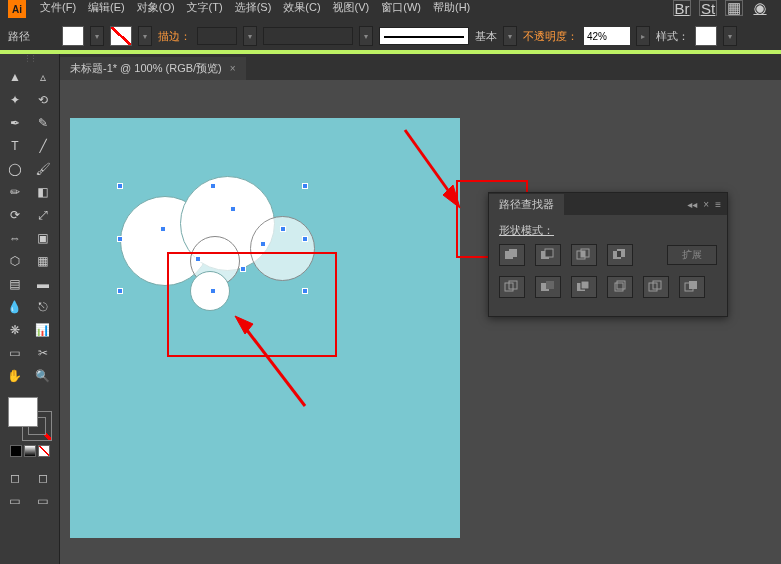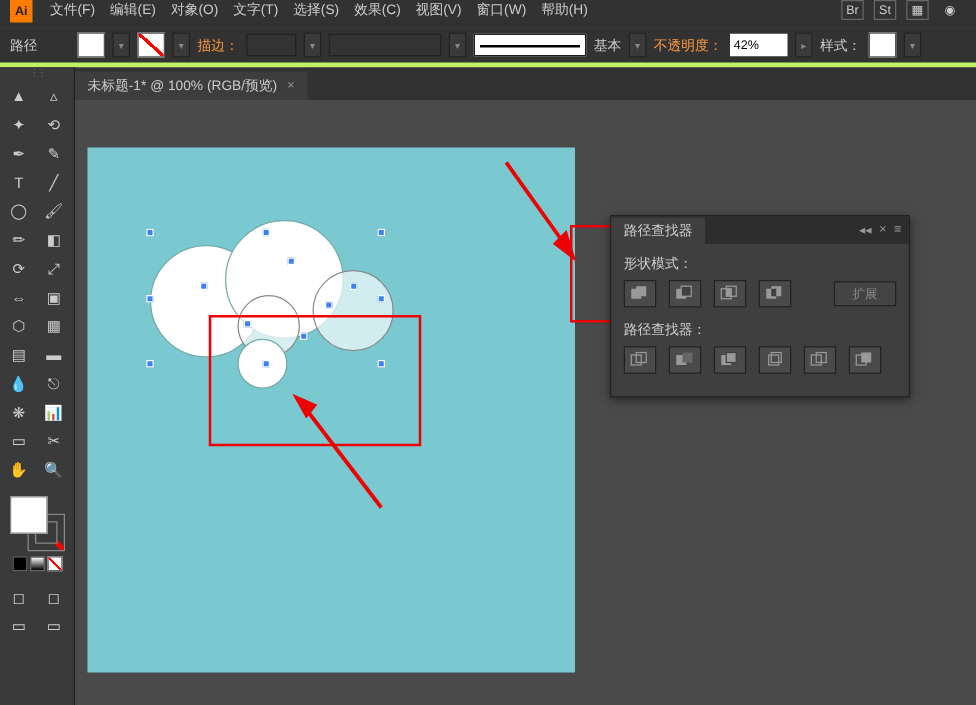--- a/index.html
+++ b/index.html
@@ -3,21 +3,21 @@
 <meta charset="utf-8">
 <style>
 * { margin: 0; padding: 0; box-sizing: border-box; font-family: "Microsoft YaHei", sans-serif; }
 body { background: #4a4a4a; width: 781px; height: 564px; overflow: hidden; position: relative; }
 
 
 .menubar { background: #323232; height: 22px; display: flex; padding-left: 8px; color: #ccc; font-size: 11px; }
 .menubar .logo { width: 18px; height: 18px; background: #ff7b00; margin-right: 8px; display: flex; align-items: center; justify-content: center; font-weight: bold; font-size: 10px; color: #1a1a1a; }
 .menubar .menu-item { padding: 0 6px; cursor: pointer; }
 .menubar .right-icons { margin-left: auto; display:flex; gap:8px; padding-right:12px; }
-.menubar .right-icons span { width:18px; height:16px; border:1px solid #666; display:inline-flex; align-items:center; justify-content:center; font-size:10px; }
+.menubar .right-icons span { width:18px; height:16px; border:1px solid #666; display:inline-flex; align-items:center; justify-content:center; font-size:15px;text-decoration:underline; }
 
 
 .controlbar { background: #323232; height: 32px; display: flex; align-items: center; padding: 0 8px; color: #ccc; font-size: 11px; border-bottom: 4px solid #bef264; gap: 6px; }
 .controlbar .lbl { color: #ccc; font-size:11px; }
 .swatch { width: 22px; height: 20px; border: 1px solid #555; display:inline-block; }
 .swatch.white { background: #fff; }
 .swatch.none { background: #fff; position:relative; }
 .swatch.none::after { content:""; position:absolute; left:0; top:0; right:0; bottom:0; background: linear-gradient(to top right, transparent 45%, red 45%, red 55%, transparent 55%); }
 .dropdown-s { width: 14px; height: 20px; background:#3a3a3a; border:1px solid #222; display:inline-flex; align-items:center; justify-content:center; color:#888; font-size:8px; }
 .stroke-w { width: 40px; height: 18px; background:#333; border:1px solid #222; }
@@ -57,26 +57,26 @@
 .c3 { width:65px; height:65px; left:130px; top:30px; opacity:0.95; border:1px solid #888; background:rgba(255,255,255,0.7);}
 .c4 { width:50px; height:50px; left:70px; top:50px; background:rgba(255,255,255,0.7); border:1px solid #888;}
 .c5 { width:40px; height:40px; left:70px; top:85px; }
 .anchor { position:absolute; width:6px; height:6px; background:#3b82f6; border:1px solid #fff; }
 
 
 .anno-rect { position:absolute; border:2px solid #e00; background:transparent; }
 .anno-arrow { position:absolute; stroke:#e00; fill:none; }
 
 
-.panel { position:absolute; left:488px; top:172px; width:240px; background:#3f3f3f; border:1px solid #222; box-shadow:0 2px 8px rgba(0,0,0,0.5); }
+.panel { position:absolute; left:488px; top:192px; width:240px; background:#3f3f3f; border:1px solid #222; box-shadow:0 2px 8px rgba(0,0,0,0.5); }
 .panel-tabbar { height:22px; background:#2d2d2d; display:flex; align-items:center; }
 .panel-tab { background:#3f3f3f; color:#ccc; font-size:11px; padding:3px 10px; }
 .panel-ctrl { margin-left:auto; display:flex; gap:6px; padding-right:6px; color:#999; font-size:10px; }
 .panel-body { padding:8px 10px; color:#ccc; font-size:11px; }
-.panel-section-lbl { margin-bottom:6px; }
+.panel-section-lbl { margin-bottom:6px;text-decoration:underline; }
 .btn-row { display:flex; gap:10px; align-items:center; margin-bottom:10px; }
 .pf-btn { width:26px; height:22px; background:#4a4a4a; border:1px solid #222; display:flex; align-items:center; justify-content:center; }
 .pf-btn svg { width:16px; height:14px; }
 .expand-btn { width:50px; height:20px; background:#444; border:1px solid #222; color:#888; font-size:10px; display:flex; align-items:center; justify-content:center; margin-left:auto; }
 
 </style>
 </head>
 <body>
 
 <div class="menubar">
@@ -248,21 +248,20 @@
         </div>
       <div class="pf-btn">
           <svg viewBox="0 0 16 14">
             <rect x="1" y="3" width="8" height="8" fill="#999"></rect>
             <rect x="5" y="1" width="8" height="8" fill="#999"></rect>
             <rect x="5" y="3" width="4" height="6" fill="#3f3f3f"></rect>
           </svg>
         </div>
       <div class="expand-btn">扩展</div>
     </div>
-    <div class="panel-section-lbl">路径查找器：</div>
     <div class="btn-row">
       <div class="pf-btn">
           <svg viewBox="0 0 16 14">
             <rect x="1" y="3" width="8" height="8" fill="none" stroke="#999"></rect>
             <rect x="5" y="1" width="8" height="8" fill="none" stroke="#999"></rect>
           </svg>
         </div>
       <div class="pf-btn">
           <svg viewBox="0 0 16 14">
             <rect x="1" y="3" width="8" height="8" fill="#999"></rect>

